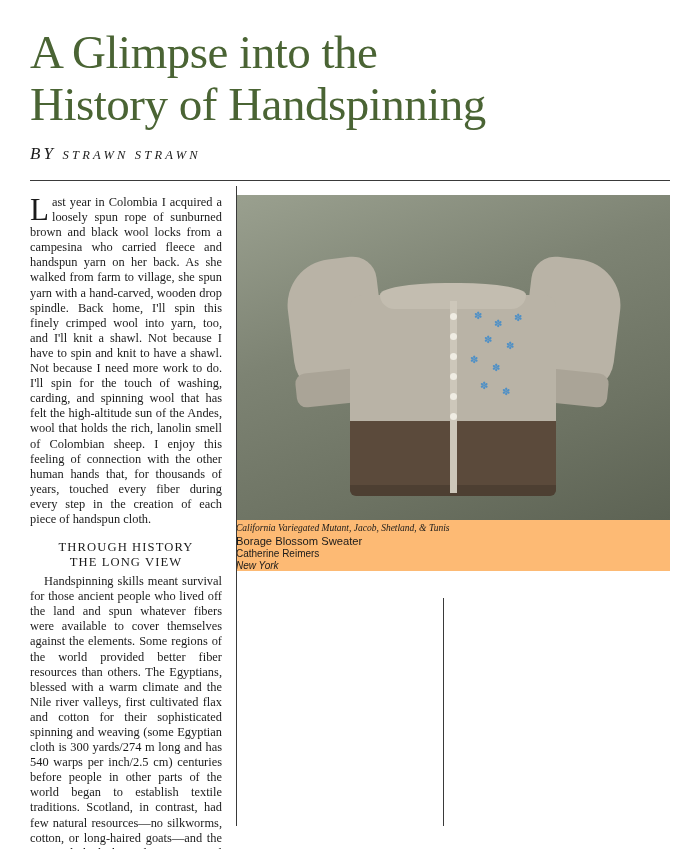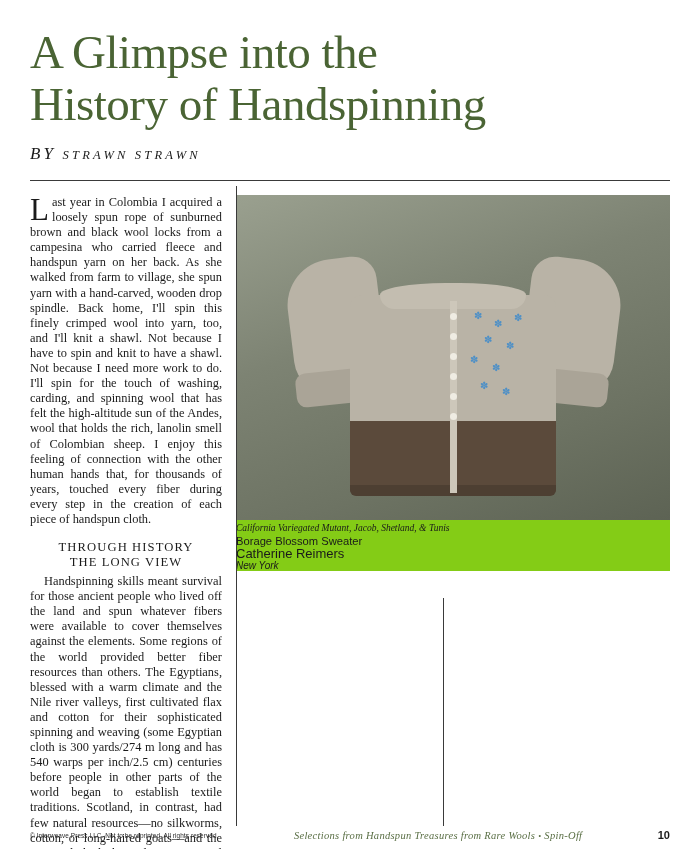--- a/index.html
+++ b/index.html
@@ -196,40 +196,40 @@
   .flower {
     position: absolute;
     width: 9px;
     height: 9px;
     color: #4f90c6;
     font-size: 10px;
     line-height: 9px;
   }
 
   .caption-bar {
-    background: #84cc16;
+    background: #fdba74;
     padding: 3px 0 0 0;
     width: 434px;
   }
   .caption-italic {
     font-size: 9.5px;
     font-style: italic;
     line-height: 11px;
     color: #1a1a1a;
   }
   .caption-title {
     font-family: "Liberation Sans", sans-serif;
     font-size: 11.2px;
     line-height: 13px;
     color: #1a1a1a;
     margin-top: 1px;
   }
   .caption-sub {
     font-family: "Liberation Sans", sans-serif;
-    font-size: 13px;
+    font-size: 10px;
     line-height: 12px;
     color: #1a1a1a;
   }
   .caption-loc {
     font-family: "Liberation Sans", sans-serif;
     font-size: 10px;
     font-style: italic;
     line-height: 11px;
     color: #1a1a1a;
   }
@@ -341,21 +341,14 @@
         <div class="caption-title">Borage Blossom Sweater</div>
         <div class="caption-sub">Catherine Reimers</div>
         <div class="caption-loc">New York</div>
       </div>
     </div>
   </div>
 
   <div class="vrule" style="left:236px; top:186px; height:640px;"></div>
   <div class="vrule" style="left:443px; top:598px; height:228px;"></div>
 
-  <div class="footer">
-    <div class="footer-left">© Interweave Press LLC. Not to be reprinted. All rights reserved.</div>
-    <div class="footer-center">
-      <span>Selections from Handspun Treasures from Rare Wools</span><span class="dot">•</span><span>Spin-Off</span>
-    </div>
-    <div class="footer-right">10</div>
-  </div>
 
 </div>
 
 </body></html>

